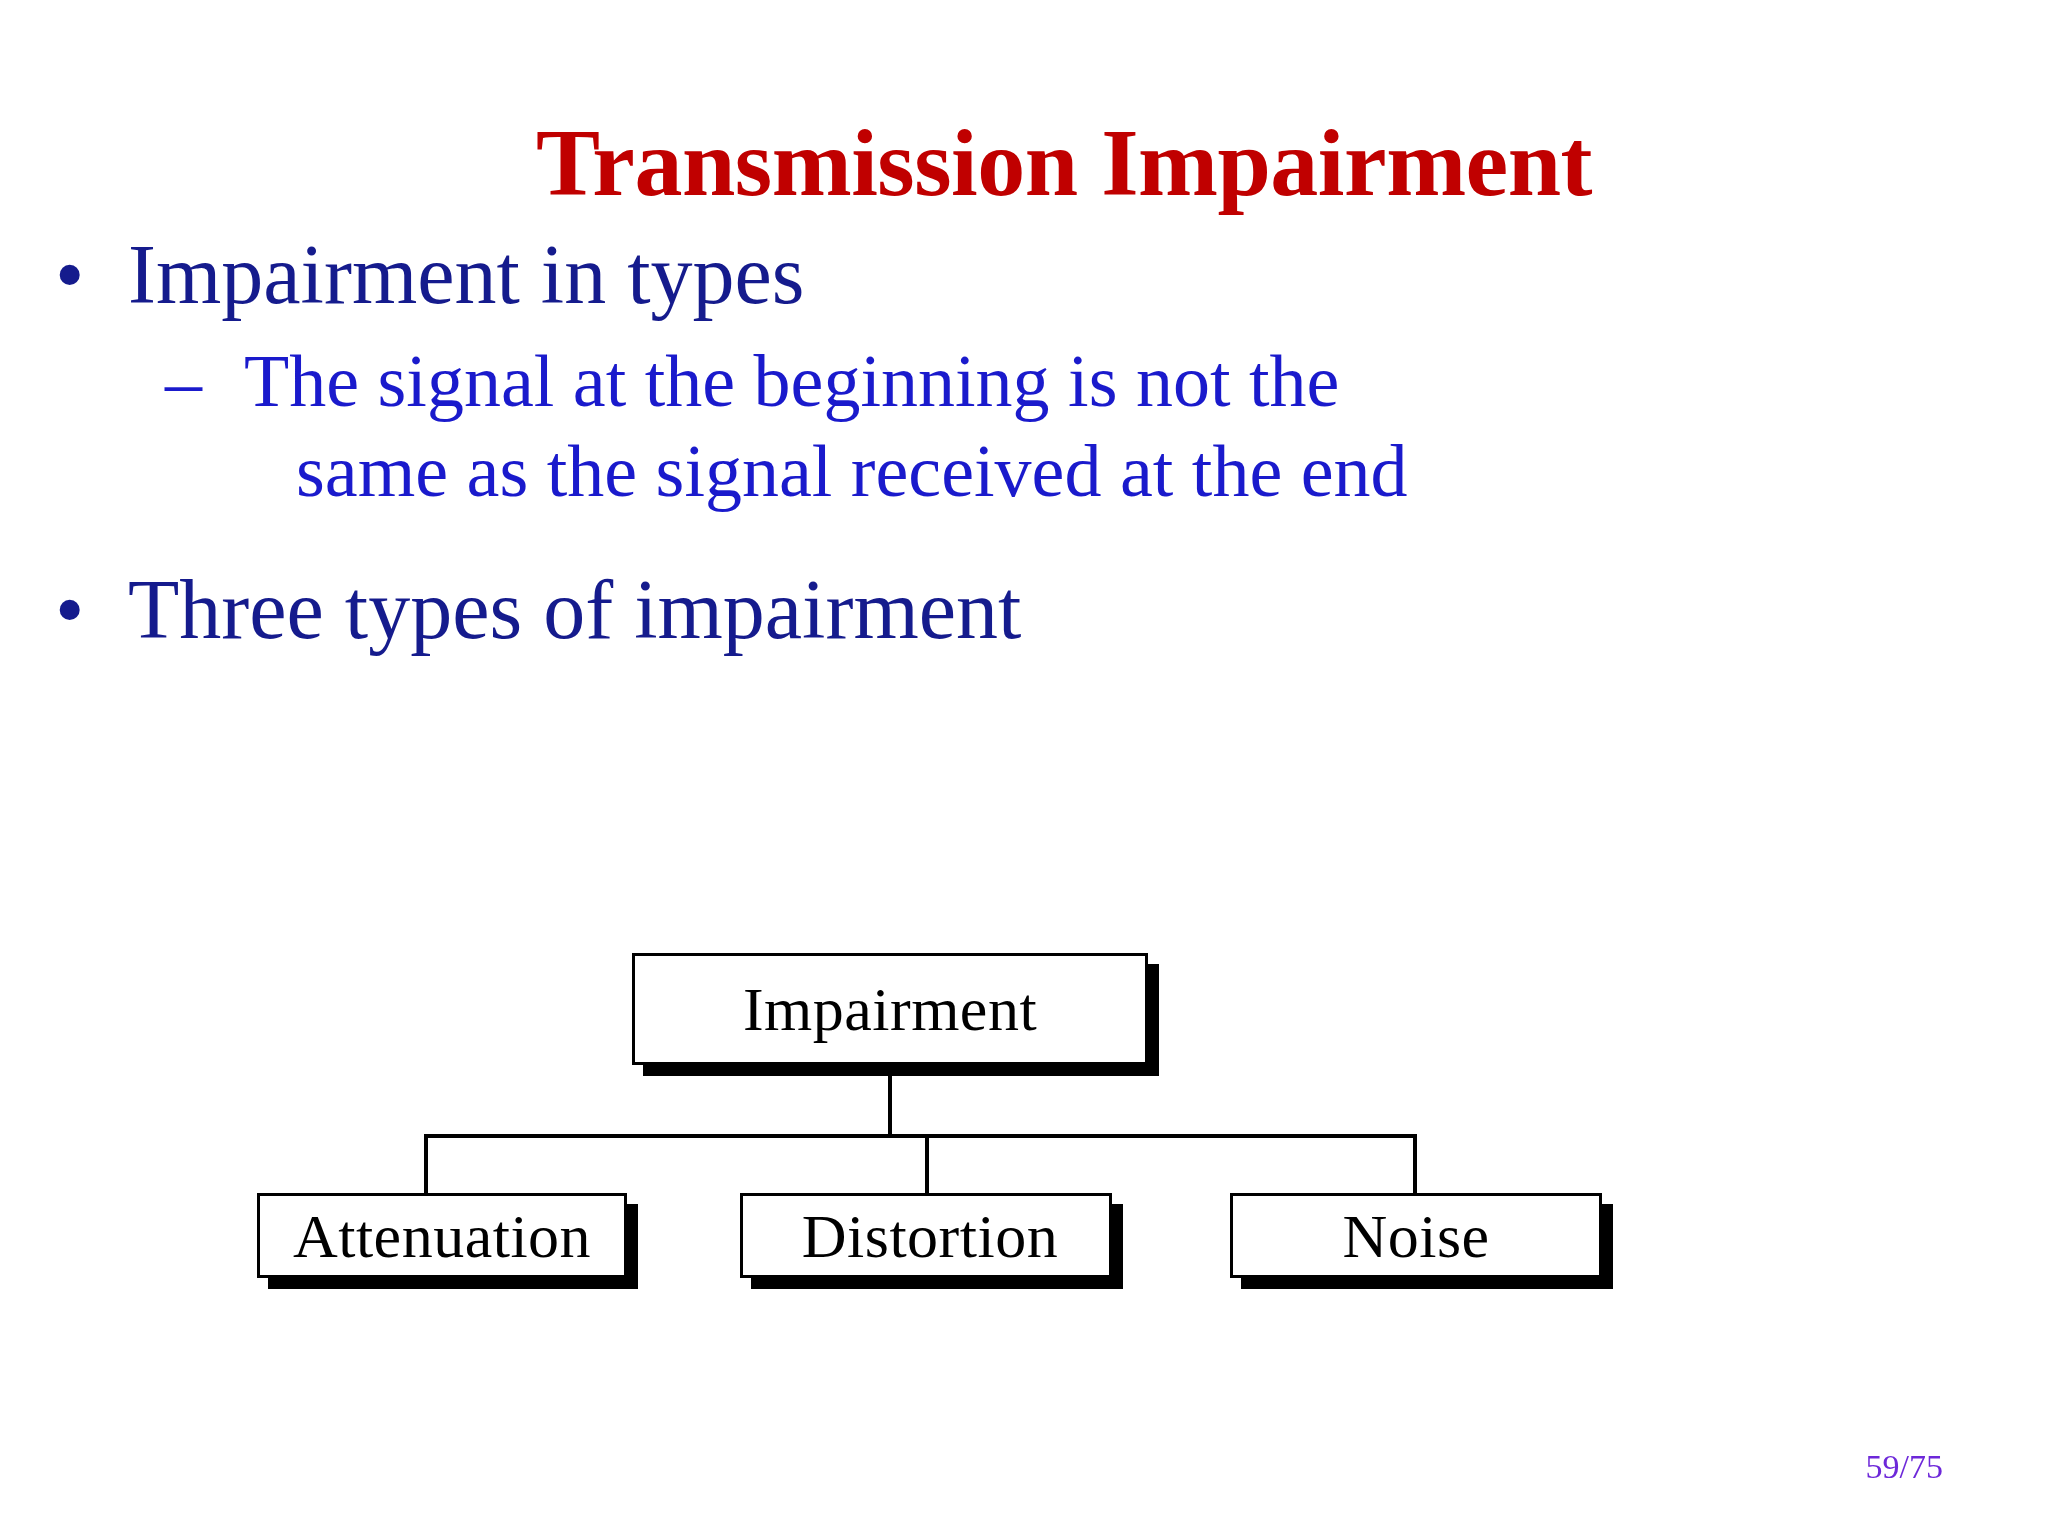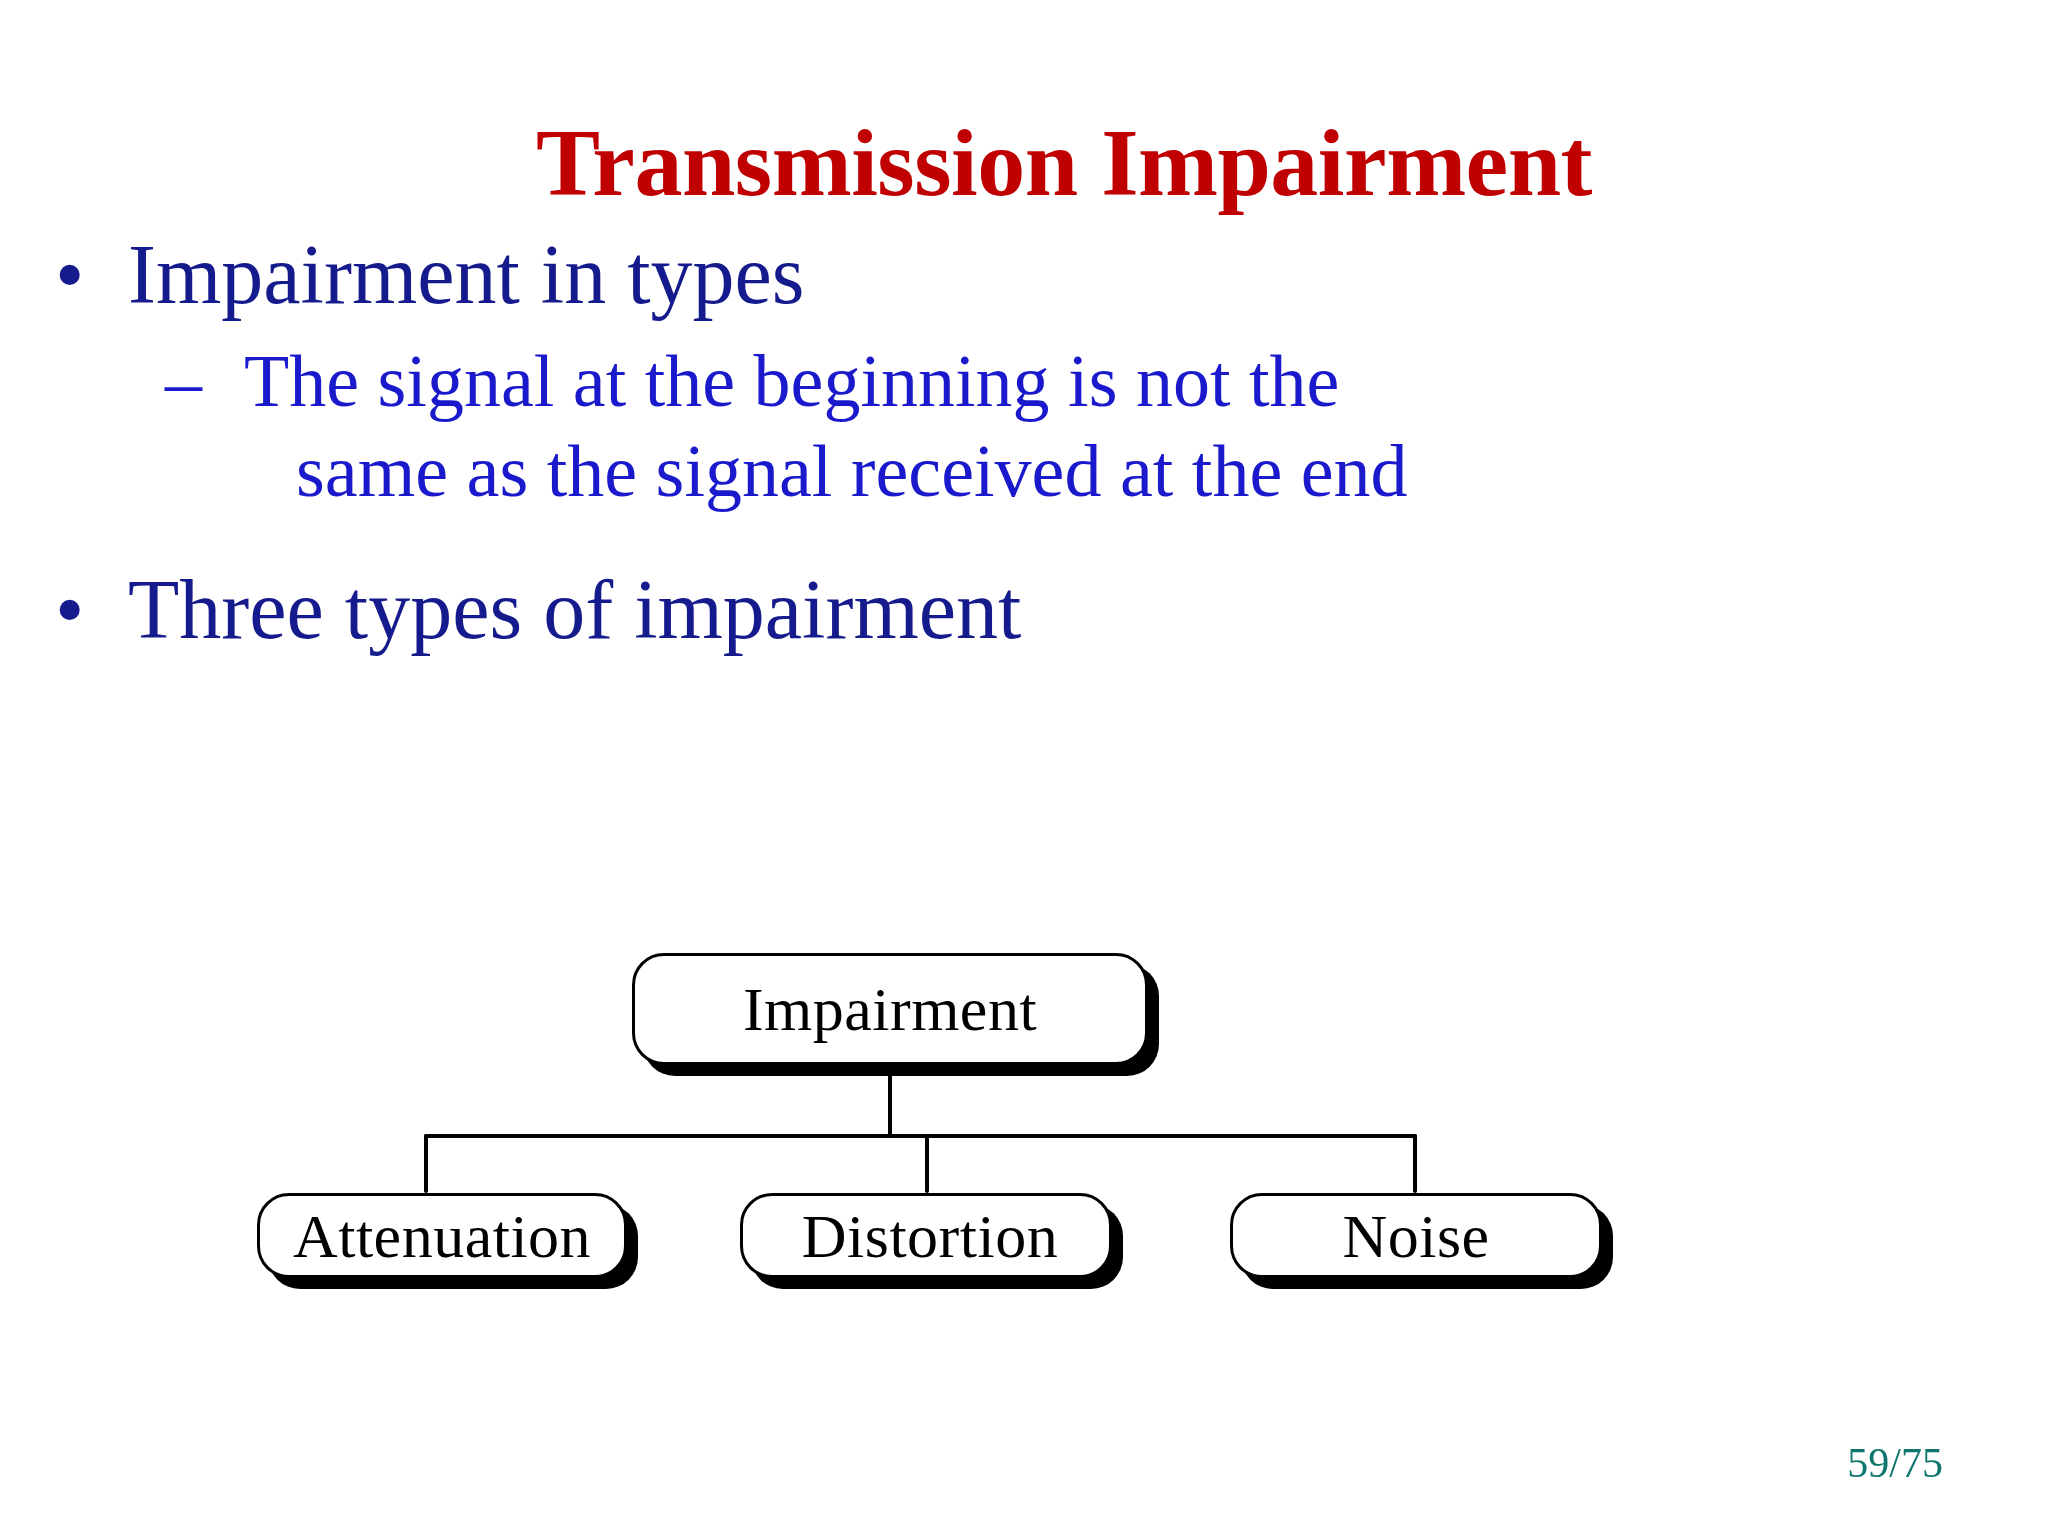--- a/index.html
+++ b/index.html
@@ -1,16 +1,16 @@
 <!DOCTYPE html>
 <html><head>
 <meta charset="utf-8">
 <title>Transmission Impairment</title>
 <style>
-  * { box-sizing: border-box; border-radius: 32px; }
+  * { box-sizing: border-box; }
   html, body {
     margin: 0;
     padding: 0;
     background: #ffffff;
   }
   body {
     font-family: "Liberation Serif", "DejaVu Serif", serif;
   }
   .slide {
     position: relative;
@@ -158,23 +158,23 @@
   
   #conn-drop-1  { left: 424px; top: 1134px; width: 4px; height: 59px; }
   #conn-drop-2  { left: 925px; top: 1134px; width: 4px; height: 59px; }
   #conn-drop-3  { left: 1413px; top: 1134px; width: 4px; height: 59px; }
 
   
   .page-number {
     position: absolute;
     right: 105px;
     bottom: 52px;
-    color: #0f766e;
-    font-family: "Liberation Serif", "DejaVu Serif", serif;
-    font-size: 42px;
+    color: #6d28d9;
+    font-family: "Liberation Serif", "DejaVu Serif", serif;
+    font-size: 34px;
     line-height: 1;
   }
 </style>
 </head>
 <body>
 
 <div class="slide">
 
   <h1 class="slide-title">Transmission Impairment</h1>
 

